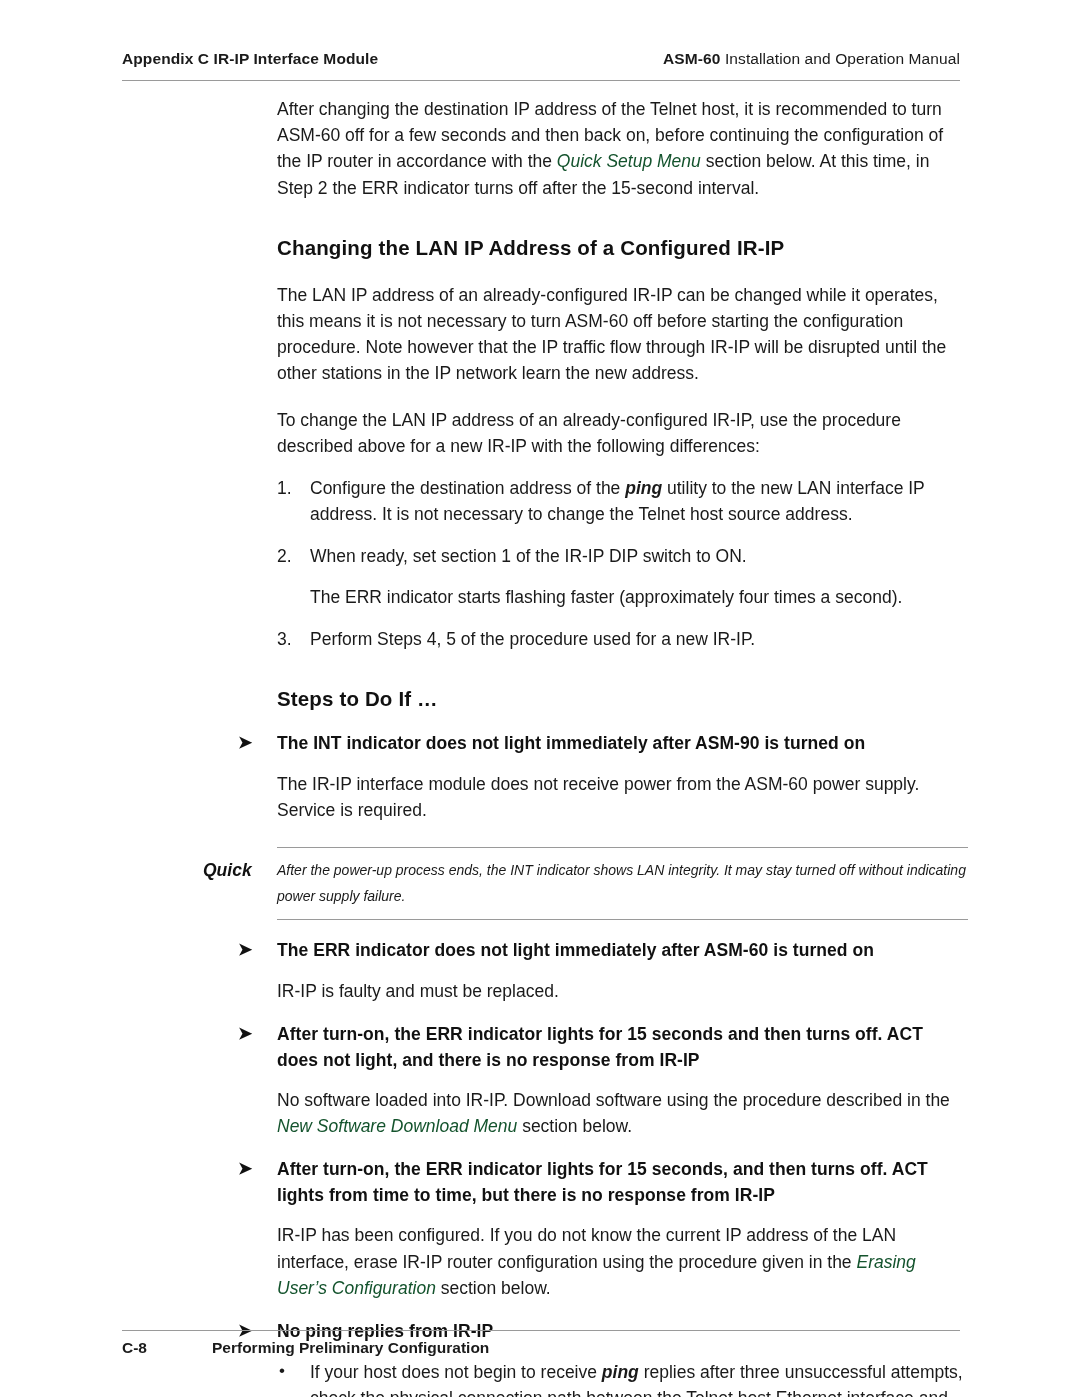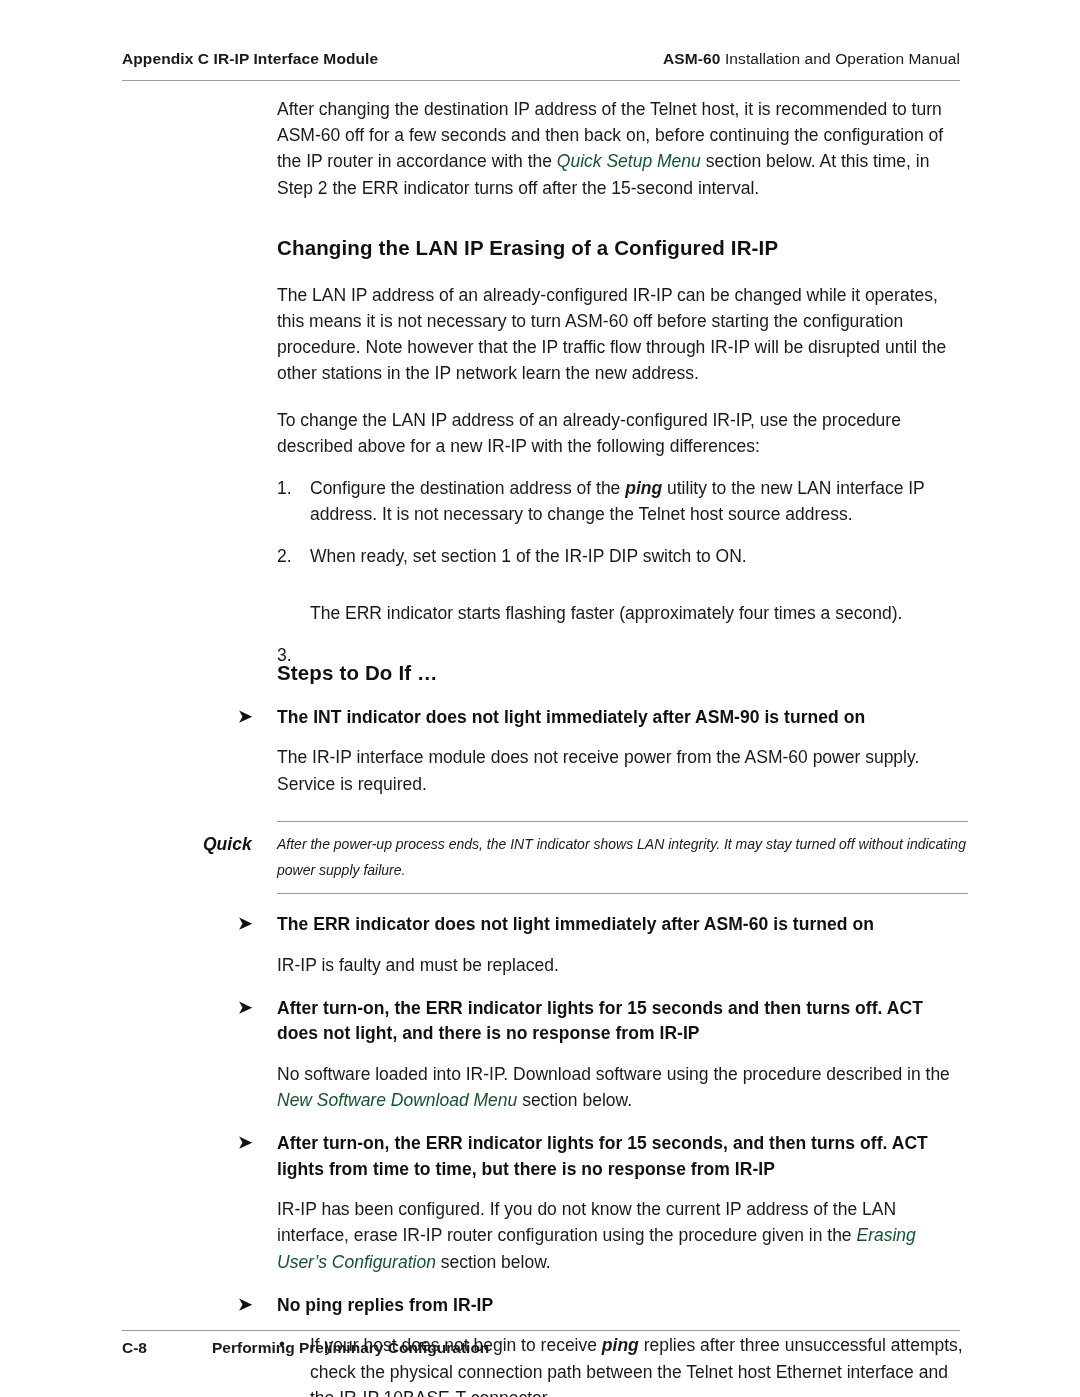--- a/index.html
+++ b/index.html
@@ -99,21 +99,21 @@
     left: 0;
     top: 0;
     width: 24px;
     text-align: left;
   }
   .num-sub {
     margin-left: 310px;
     margin-right: 112px;
     font-size: 17.5px;
     line-height: 26.2px;
-    margin-top: 30px;
+    margin-top: 14px;
   }
 
   
   .arrow-head {
     position: relative;
     margin-left: 238px;
     margin-right: 112px;
     padding-left: 39px;
     font-size: 17.5px;
     font-weight: 700;
@@ -222,40 +222,40 @@
   <div class="page-header">
     <span class="hdr-left">Appendix C  IR-IP Interface Module</span>
     <span class="hdr-right"><span class="prod">ASM-60</span><span> Installation and Operation Manual</span></span>
   </div>
   <div class="header-rule"></div>
 
   <div class="content">
 
     <p class="lvl-body"><span>After changing the destination IP address of the Telnet host, it is recommended to turn ASM-60 off for a few seconds and then back on, before continuing the configuration of the IP router in accordance with the </span><span class="xref">Quick Setup Menu</span><span> section below. At this time, in Step 2 the ERR indicator turns off after the 15-second interval.</span></p>
 
-    <h2 class="section-title title-gap">Changing the LAN IP Erasing of a Configured IR-IP</h2>
+    <h2 class="section-title title-gap">Changing the LAN IP Address of a Configured IR-IP</h2>
 
     <p class="lvl-body para-gap">The LAN IP address of an already-configured IR-IP can be changed while it operates, this means it is not necessary to turn ASM-60 off before starting the configuration procedure. Note however that the IP traffic flow through IR-IP will be disrupted until the other stations in the IP network learn the new address.</p>
 
     <p class="lvl-body para-gap">To change the LAN IP address of an already-configured IR-IP, use the procedure described above for a new IR-IP with the following differences:</p>
 
     <div class="num-list">
 
       <div class="num-item">
         <span class="num">1.</span><span>Configure the destination address of the </span><span class="cmd">ping</span><span> utility to the new LAN interface IP address. It is not necessary to change the Telnet host source address.</span>
       </div>
 
       <div class="num-item">
         <span class="num">2.</span><span>When ready, set section 1 of the IR-IP DIP switch to ON.</span>
       </div>
 
       <p class="num-sub">The ERR indicator starts flashing faster (approximately four times a second).</p>
 
       <div class="num-item">
-        <span class="num">3.</span>
+        <span class="num">3.</span><span>Perform Steps 4, 5 of the procedure used for a new IR-IP.</span>
       </div>
 
     </div>
 
     <h2 class="section-title title-gap">Steps to Do If …</h2>
 
     <div class="arrow-head">
       <span class="arrow">➤</span><span>The INT indicator does not light immediately after ASM-90 is turned on</span>
     </div>
     <p class="lvl-body para-gap-sm">The IR-IP interface module does not receive power from the ASM-60 power supply. Service is required.</p>

